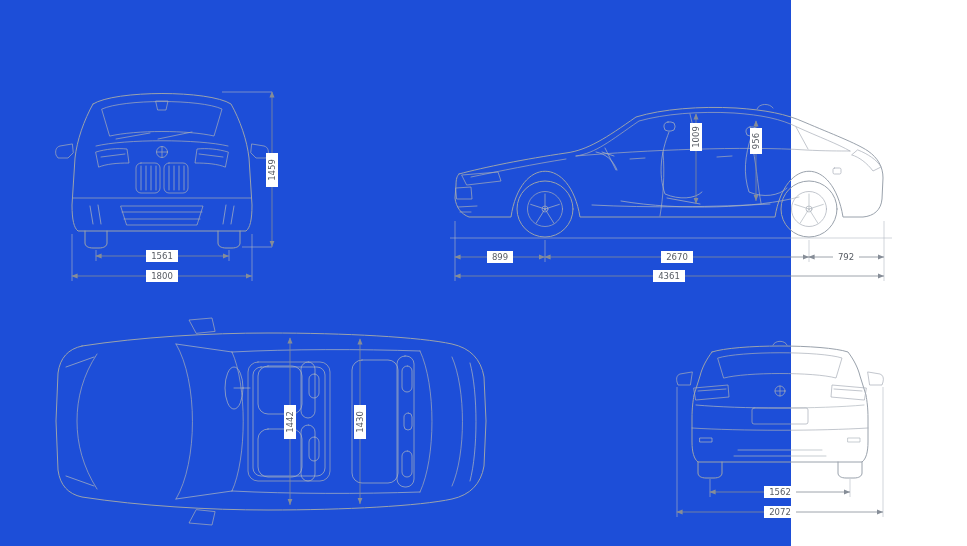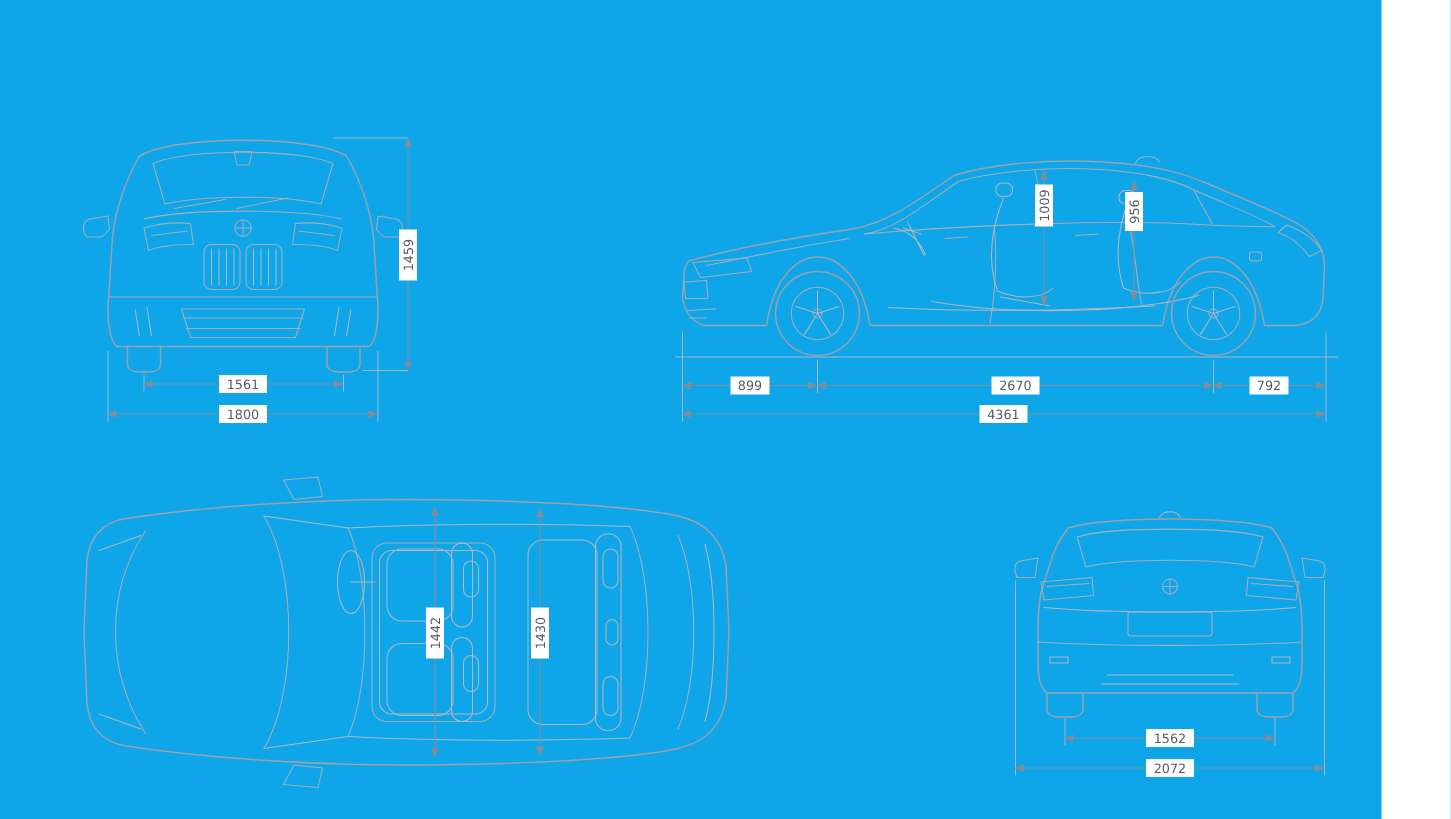--- a/index.html
+++ b/index.html
@@ -1,17 +1,17 @@
 <!DOCTYPE html>
 <html><head>
 <meta charset="utf-8">
 <style>
   html, body { margin:0; padding:0; background:#ffffff; }
   body { width:967px; height:546px; overflow:hidden; font-family:"Liberation Sans", sans-serif; }
-  .canvas { position:relative; width:921px; height:546px; background:#0ea5e9; }
+  .canvas { position:relative; width:791px; height:546px; background:#1d4ed8; }
   svg { display:block; }
   .car   { fill:none; stroke:#9aa2ac; stroke-width:1;   stroke-linecap:round; stroke-linejoin:round; }
   .thin  { fill:none; stroke:#a7aeb7; stroke-width:0.7; stroke-linecap:round; stroke-linejoin:round; }
   .interior { fill:none; stroke:#b0b7bf; stroke-width:0.7; stroke-linecap:round; stroke-linejoin:round; }
   .dim   { fill:none; stroke:#868d97; stroke-width:0.8; }
   .ext   { fill:none; stroke:#b4bac2; stroke-width:0.6; }
   .txtbg { fill:#ffffff; stroke:none; }
   .dim-text { font-family:"DejaVu Sans","Liberation Sans",sans-serif; font-size:8.5px; fill:#565b63; }
 </style>
 </head>

